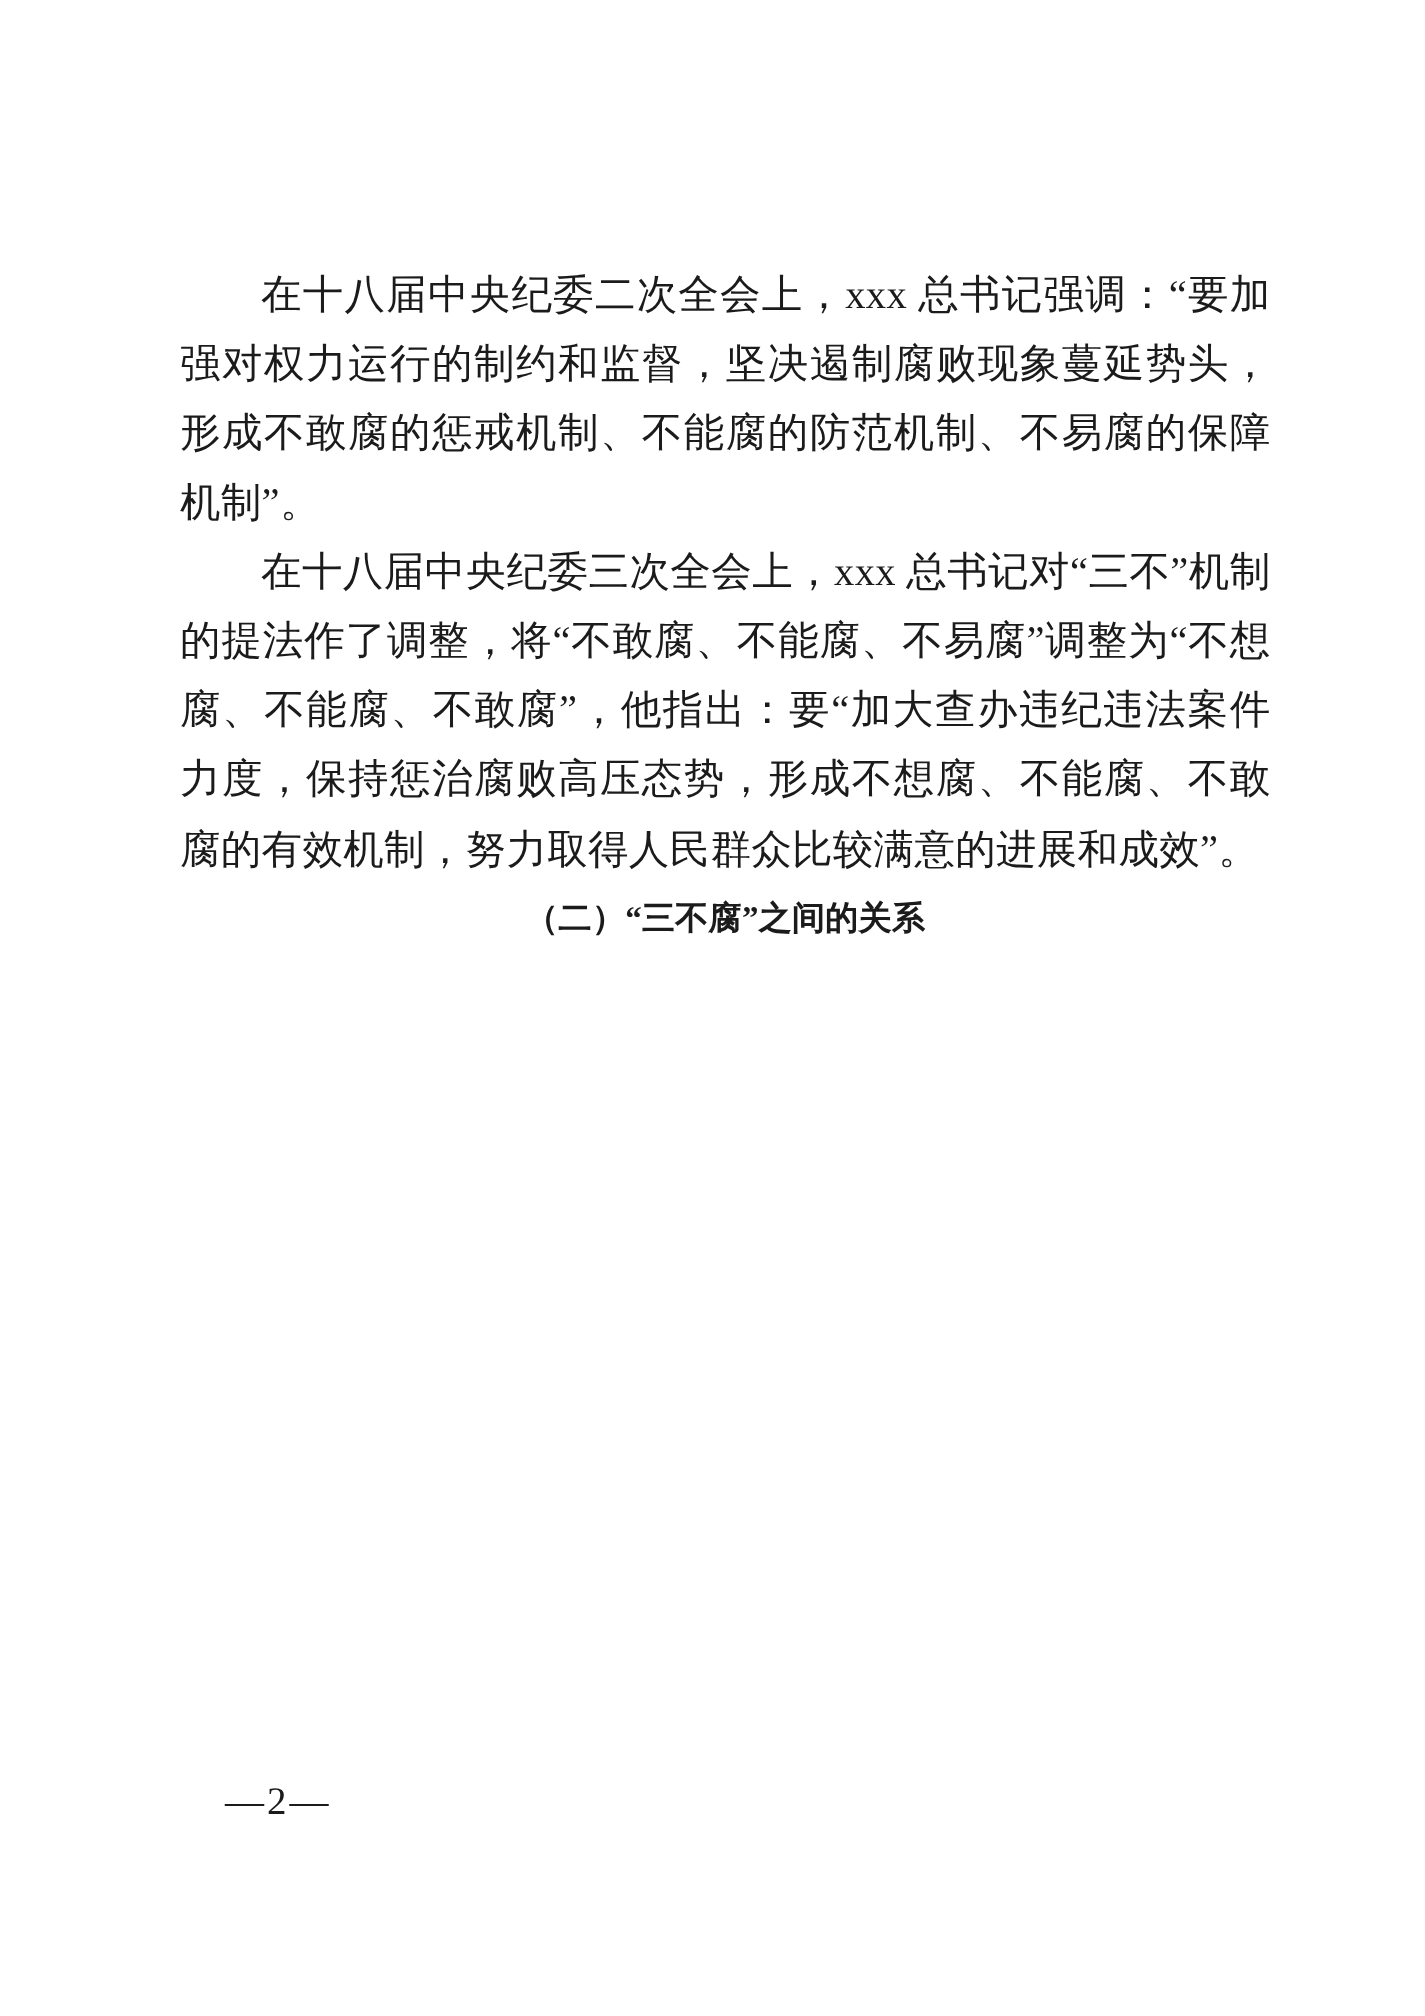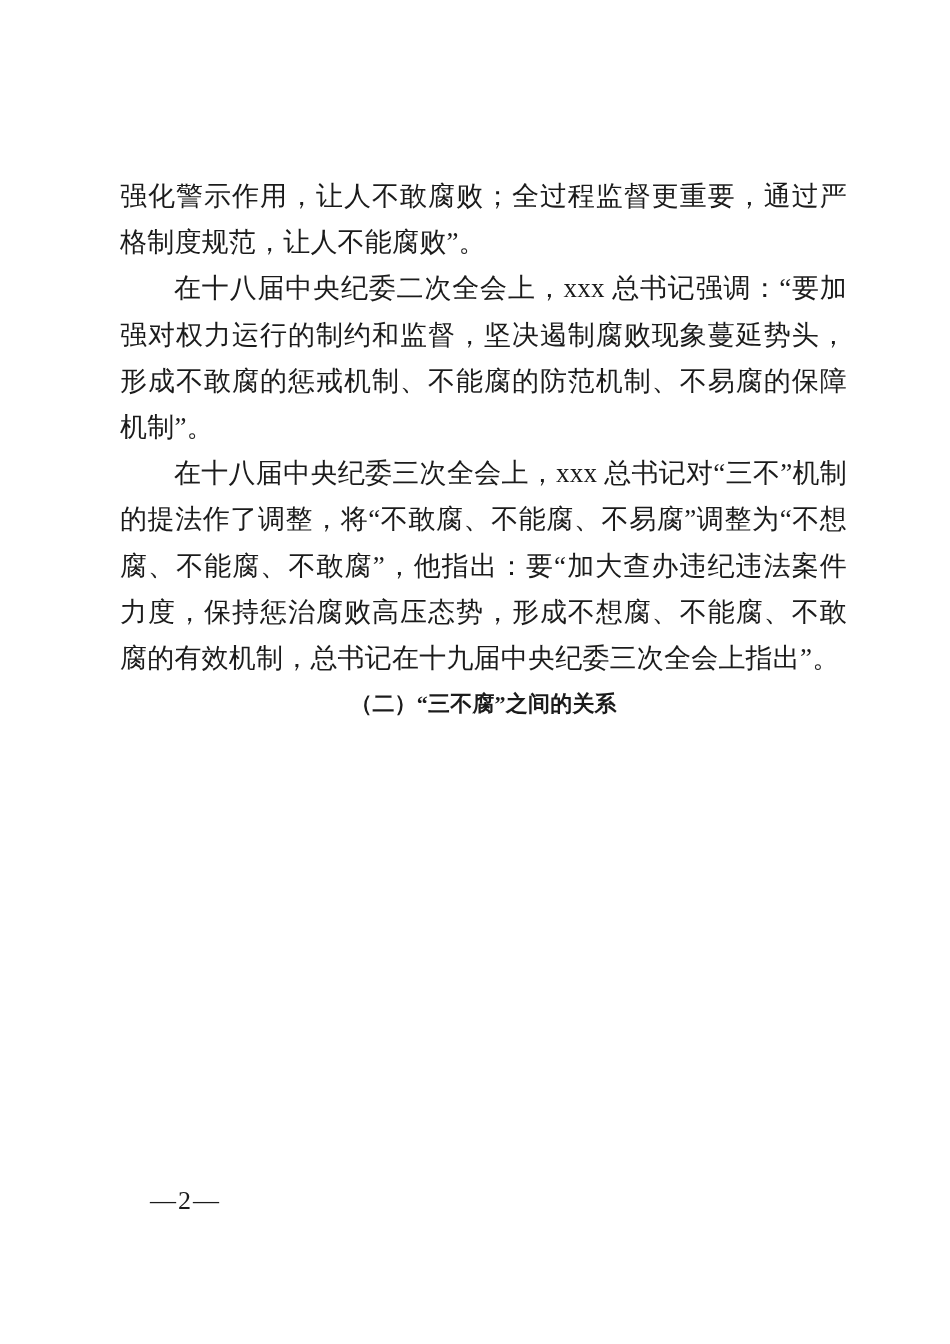--- a/index.html
+++ b/index.html
@@ -51,19 +51,18 @@
     line-height: 30px;
     letter-spacing: 2px;
     color: #1b1b1b;
   }
 </style>
 </head>
 <body>
 
 <div class="page">
   <div class="body-text">
-    <p class="para no-indent">强化警示作用，让人不敢腐败；全过程监督更重要，通过严格制度规范，让人不能腐败”。</p>
     <p class="para">在十八届中央纪委二次全会上，xxx 总书记强调：“要加强对权力运行的制约和监督，坚决遏制腐败现象蔓延势头，形成不敢腐的惩戒机制、不能腐的防范机制、不易腐的保障机制”。</p>
-    <p class="para">在十八届中央纪委三次全会上，xxx 总书记对“三不”机制的提法作了调整，将“不敢腐、不能腐、不易腐”调整为“不想腐、不能腐、不敢腐”，他指出：要“加大查办违纪违法案件力度，保持惩治腐败高压态势，形成不想腐、不能腐、不敢腐的有效机制，总书记在十九届中央纪委三次全会上指出”。</p>
+    <p class="para">在十八届中央纪委三次全会上，xxx 总书记对“三不”机制的提法作了调整，将“不敢腐、不能腐、不易腐”调整为“不想腐、不能腐、不敢腐”，他指出：要“加大查办违纪违法案件力度，保持惩治腐败高压态势，形成不想腐、不能腐、不敢腐的有效机制，努力取得人民群众比较满意的进展和成效”。</p>
     <h3 class="section-heading">（二）“三不腐”之间的关系</h3>
   </div>
   <div class="page-footer">—2—</div>
 </div>
 
 </body></html>

